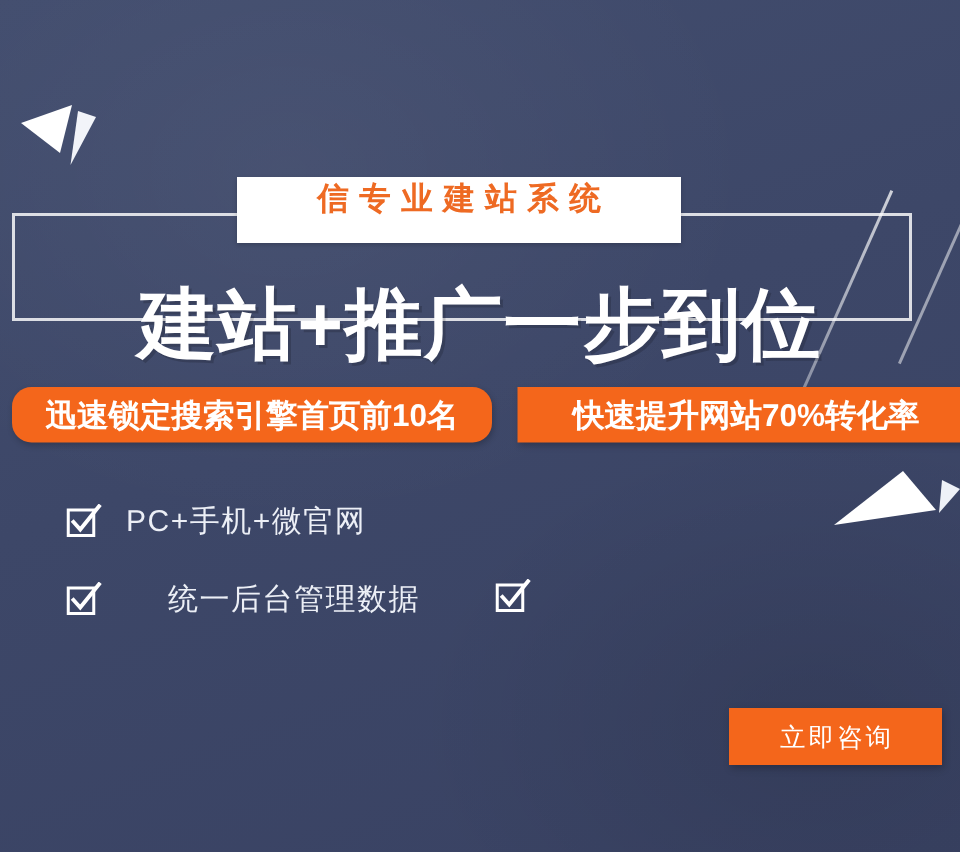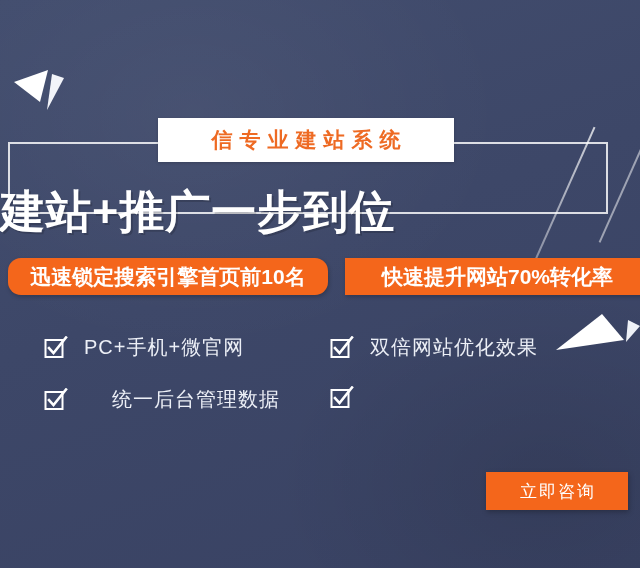--- a/index.html
+++ b/index.html
@@ -80,41 +80,42 @@
   
   .title-plate {
     position: absolute;
     left: 158px;
     top: 118px;
     width: 296px;
     height: 44px;
     background: #ffffff;
     box-sizing: border-box;
     display: flex;
-    align-items: center;
+    align-items: flex-start;
     justify-content: center;
     box-shadow: 0 1px 3px rgba(0,0,0,0.18);
   }
   .title-plate-text {
     color: #ee6a23;
     font-size: 21px;
     font-weight: bold;
     letter-spacing: 7px;
     text-indent: 7px;
     white-space: nowrap;
   }
 
   
   .headline {
     position: absolute;
     left: 0;
     top: 182px;
     width: 640px;
+    text-align: center;
     color: #ffffff;
-    font-size: 45px;
+    font-size: 52px;
     font-weight: bold;
     letter-spacing: 1px;
     white-space: nowrap;
     text-shadow: 2px 2px 0 rgba(0,0,0,0.16);
   }
 
   
   .bar {
     position: absolute;
     top: 258px;
@@ -235,27 +236,20 @@
   <div class="features">
 
     <div class="feature feat-r0 feat-c0">
       <svg class="check-icon" viewBox="0 0 24 24">
         <rect x="1.5" y="4" width="17" height="17" fill="none" stroke="#ffffff" stroke-width="2"></rect>
         <polyline points="5,12 9.5,17 22,1.5" fill="none" stroke="#ffffff" stroke-width="2.6" stroke-linecap="square"></polyline>
       </svg>
       <span class="feature-label">PC+手机+微官网</span>
     </div>
 
-    <div class="feature feat-r0 feat-c1">
-      <svg class="check-icon" viewBox="0 0 24 24">
-        <rect x="1.5" y="4" width="17" height="17" fill="none" stroke="#ffffff" stroke-width="2"></rect>
-        <polyline points="5,12 9.5,17 22,1.5" fill="none" stroke="#ffffff" stroke-width="2.6" stroke-linecap="square"></polyline>
-      </svg>
-      <span class="feature-label">双倍网站优化效果</span>
-    </div>
 
     <div class="feature feat-r1 feat-c0">
       <svg class="check-icon" viewBox="0 0 24 24">
         <rect x="1.5" y="4" width="17" height="17" fill="none" stroke="#ffffff" stroke-width="2"></rect>
         <polyline points="5,12 9.5,17 22,1.5" fill="none" stroke="#ffffff" stroke-width="2.6" stroke-linecap="square"></polyline>
       </svg>
       <span class="feature-label">统一后台管理数据</span>
     </div>
 
     <div class="feature feat-r1 feat-c1">

